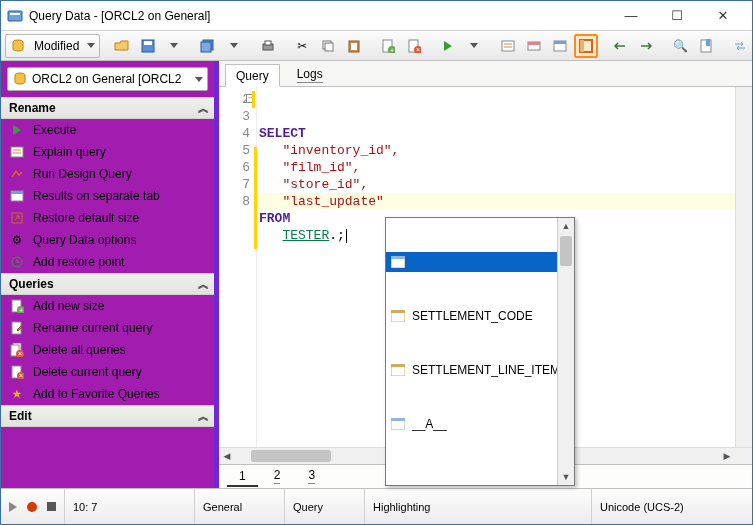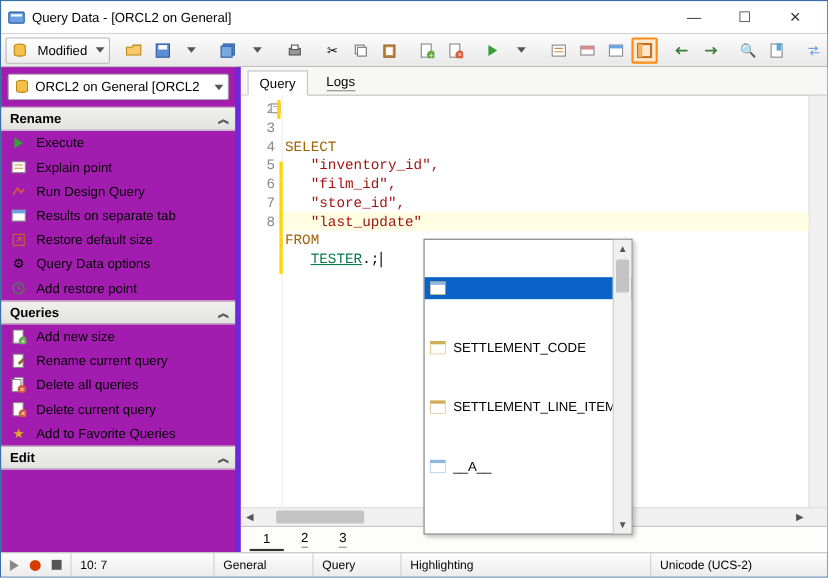--- a/index.html
+++ b/index.html
@@ -31,21 +31,21 @@
 
   .editor-area { flex:1; display:flex; flex-direction:column; min-width:0; background:#fff;}
   .tabs { height:26px; display:flex; align-items:flex-end; border-bottom:1px solid #c0c0c0; padding:0 6px; gap:6px; background:#f7f7f5;}
   .tab { padding:4px 10px 3px 10px; font-size:12px; border:1px solid transparent; border-bottom:none; position:relative;}
   .tab.active { background:#fff; border:1px solid #c0c0c0; border-bottom:1px solid #fff; top:1px;}
   .tab .ul { height:1px; background:#888; margin-top:1px;}
   .code-wrap { flex:1; display:flex; position:relative; min-height:0;}
   .gutter { width:38px; background:#fff; border-right:1px solid #eee; font-family:"Consolas","Courier New",monospace; font-size:13px; color:#888; text-align:right; padding:4px 6px 0 0; line-height:17px; position:relative;}
   .fold { position:absolute; left:27px; top:7px; width:9px; height:9px; border:1px solid #888; font-size:9px; line-height:7px; text-align:center; background:#fff;}
   .code { flex:1; font-family:"Consolas","Courier New",monospace; font-size:13px; line-height:17px; padding:4px 0 0 2px; position:relative; white-space:pre;}
-  .kw { color:#a16207; font-weight:normal;}
+  .kw { color:#4c1d95; font-weight:bold;}
   .str { color:#a31515;}
   .ident { color:#0a7a4a; }
   .hl-line { position:absolute; left:0; right:0; height:17px; background:#fffde2; z-index:0;}
   .left-mark { position:absolute; left:-5px; width:3px; height:17px; background:#ffd400;}
   .vscroll { width:17px; background:#f0f0f0; border-left:1px solid #ddd;}
   .cursor { display:inline-block; width:1px; height:14px; background:#000; vertical-align:middle; margin-left:1px;}
   
   .autocomplete { position:absolute; left:128px; top:130px; width:190px; border:1px solid #7a7a7a; background:#fff; box-shadow:2px 2px 4px rgba(0,0,0,0.25); font-family:"Segoe UI",sans-serif; font-size:12px; z-index:5;}
   .ac-row { height:20px; display:flex; align-items:center; padding:0 4px; gap:6px;}
   .ac-row.sel { background:#0a63c7; color:#fff;}
@@ -57,21 +57,21 @@
   .hscroll-row { height:17px; background:#f0f0f0; border-top:1px solid #ddd; display:flex;}
   .hscroll-row .track { flex:1; position:relative;}
   .hscroll-row .thumb { position:absolute; left:16px; top:2px; bottom:2px; width:80px; background:#c4c4c4; border-radius:2px;}
   .hscroll-row .arr { width:16px; display:flex; align-items:center; justify-content:center; font-size:9px; color:#555;}
 
   .pager { height:24px; border-top:1px solid #c0c0c0; display:flex; align-items:center; padding:0 8px; gap:4px; background:#fdfdfc;}
   .page-tab { padding:2px 12px; font-size:12px; border-bottom:1px solid transparent;}
   .page-tab.active { border-bottom:2px solid #333;}
   .page-tab .ul { height:1px; background:#888; margin-top:1px;}
 
-  .statusbar { height:22px; border-top:1px solid #c0c0c0; background:linear-gradient(#fdfdfd,#ececec); display:flex; align-items:center; font-size:11px;}
+  .statusbar { height:36px; border-top:1px solid #c0c0c0; background:linear-gradient(#fdfdfd,#ececec); display:flex; align-items:center; font-size:11px;}
   .sb-cell { padding:0 8px; border-right:1px solid #d0d0d0; height:100%; display:flex; align-items:center; gap:6px;}
   .sb-flex { flex:1; }
   .rec-dot { width:10px; height:10px; border-radius:50%; background:#d83b01; display:inline-block;}
   .stop-sq { width:9px; height:9px; background:#555; display:inline-block;}
   .play-tri { width:0;height:0;border-top:5px solid transparent;border-bottom:5px solid transparent;border-left:8px solid #389e38; display:inline-block;}
 
   
   svg { display:block; }
 </style>
 </head>
@@ -288,21 +288,21 @@
           </span>
           <span>Execute</span>
         </div>
       <div class="side-item">
           <span class="side-icon">
             <svg width="14" height="14">
               <rect x="1" y="2" width="12" height="10" fill="#fff" stroke="#888"></rect>
               <path d="M3 5h8M3 8h8" stroke="#c98f4a"></path>
             </svg>
           </span>
-          <span>Explain point</span>
+          <span>Explain query</span>
         </div>
       <div class="side-item">
           <span class="side-icon">
             <svg width="14" height="14">
               <path d="M2 10l4-6 3 4 3-3" stroke="#d85c3a" fill="none" stroke-width="1.5"></path>
             </svg>
           </span>
           <span>Run Design Query</span>
         </div>
       <div class="side-item">

